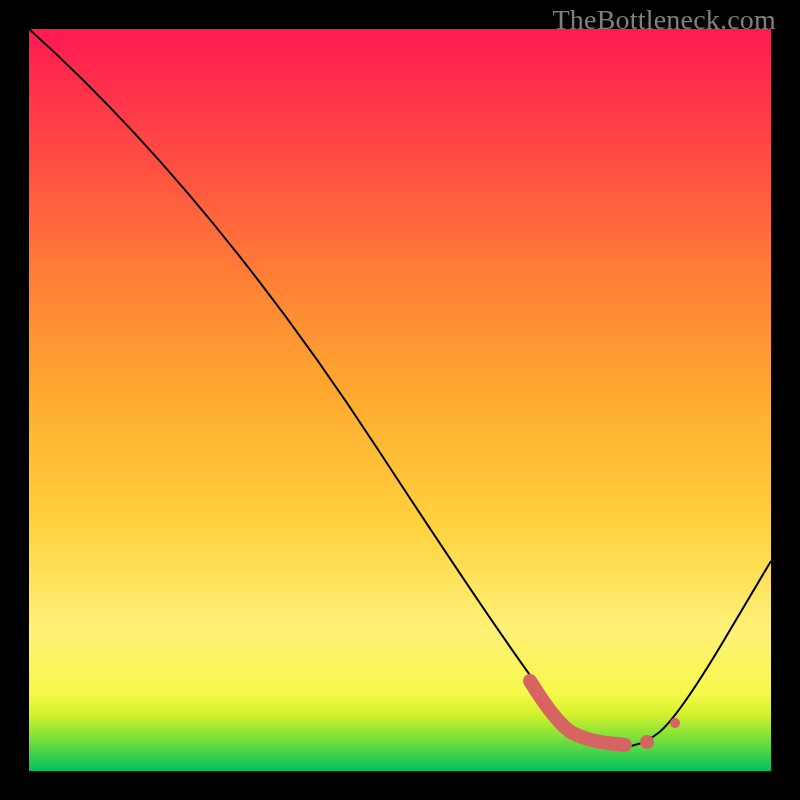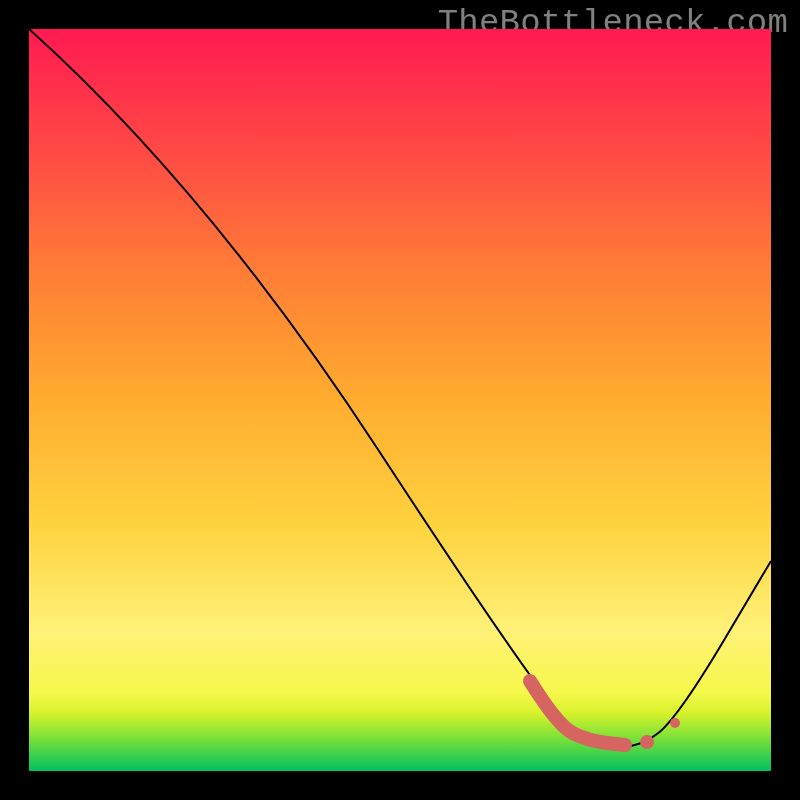--- a/index.html
+++ b/index.html
@@ -14,23 +14,23 @@
     position: absolute;
     left: 29px;
     top: 29px;
     width: 742px;
     height: 742px;
     box-sizing: border-box;
   }
   .watermark {
     position: absolute;
     top: 4px;
-    right: 12px;
-    font-family: Liberation Mono, monospace;
-    font-size: 34px;
+    right: 24px;
+    font-family: Liberation Serif, serif;
+    font-size: 28px;
     color: #81807e;
     letter-spacing: 0.2px;
   }
   svg {
     display: block;
   }
 </style>
 </head>
 <body>
 

